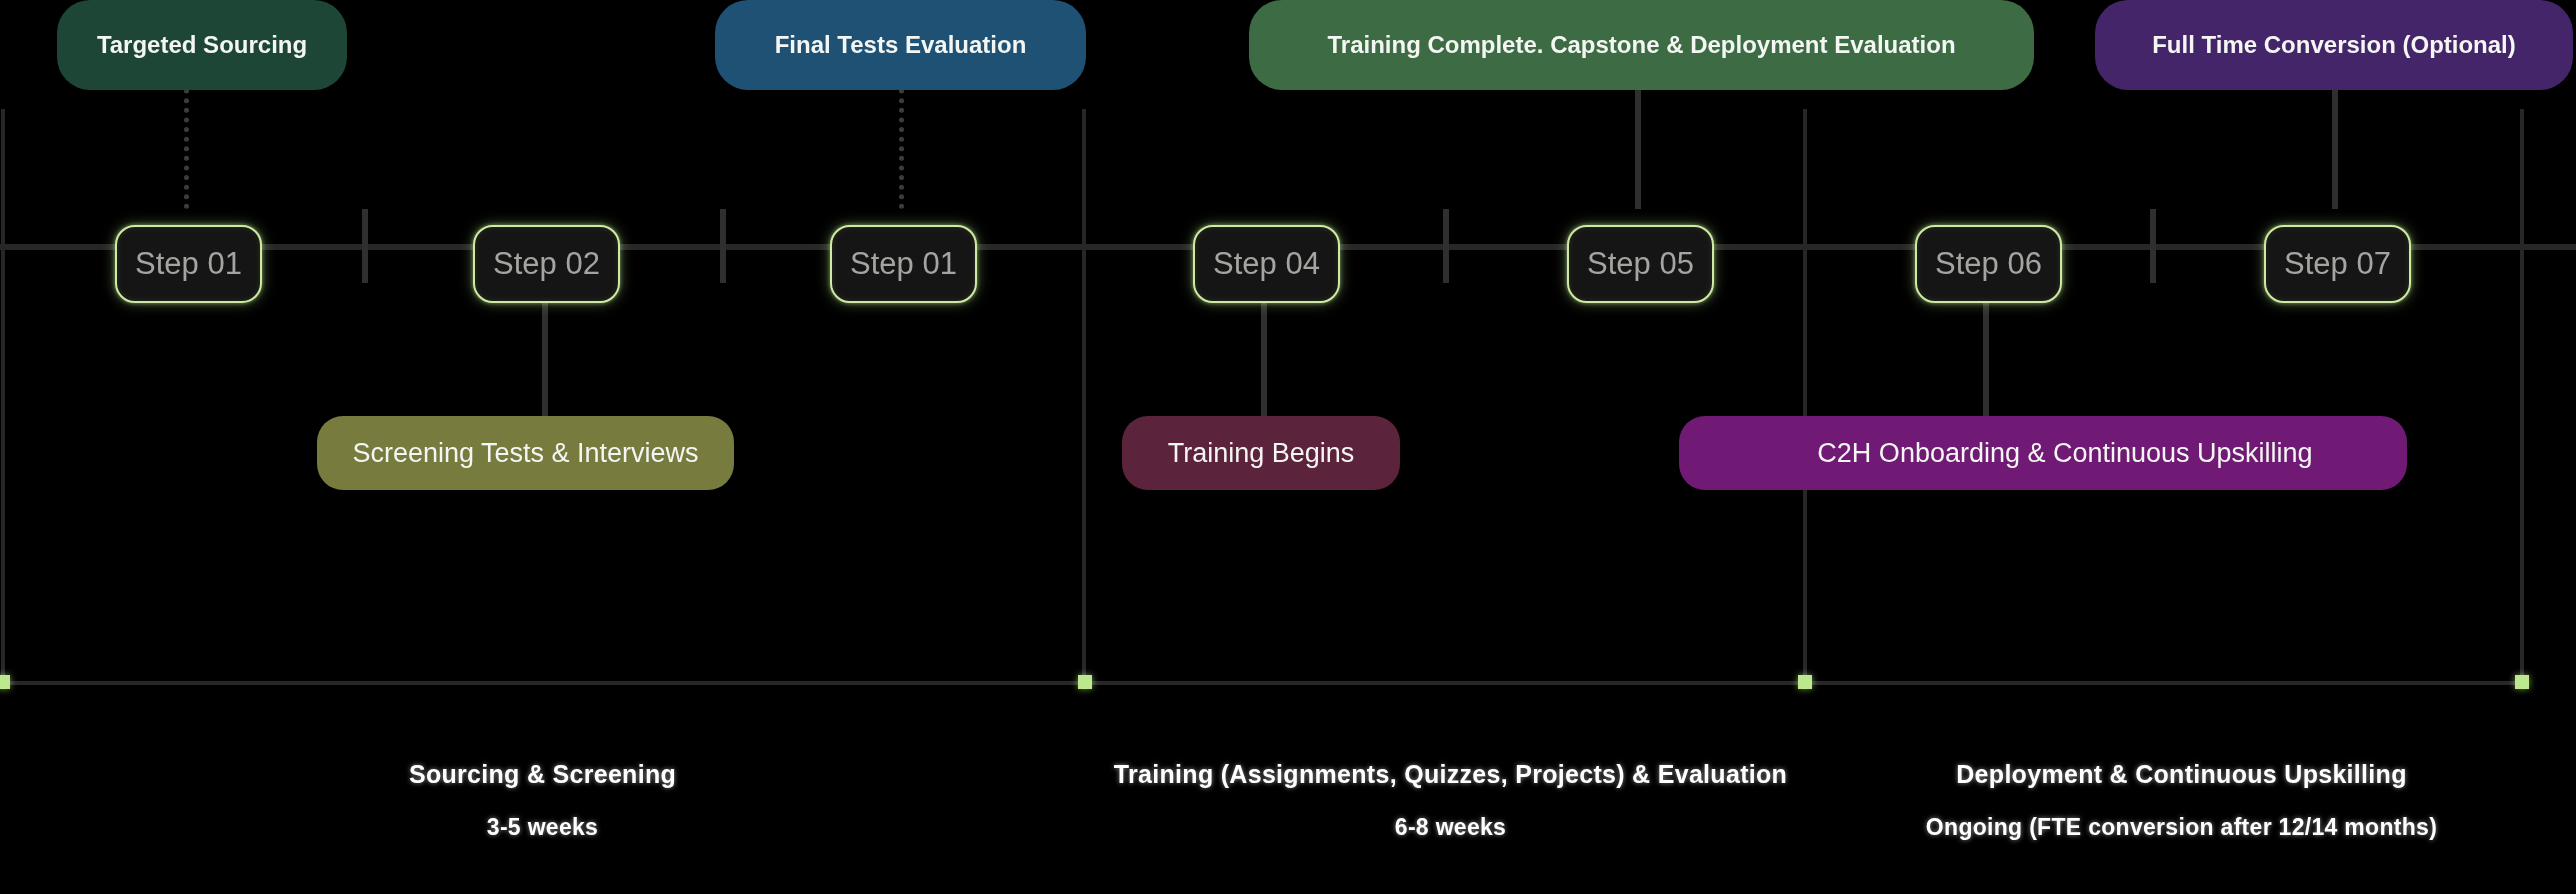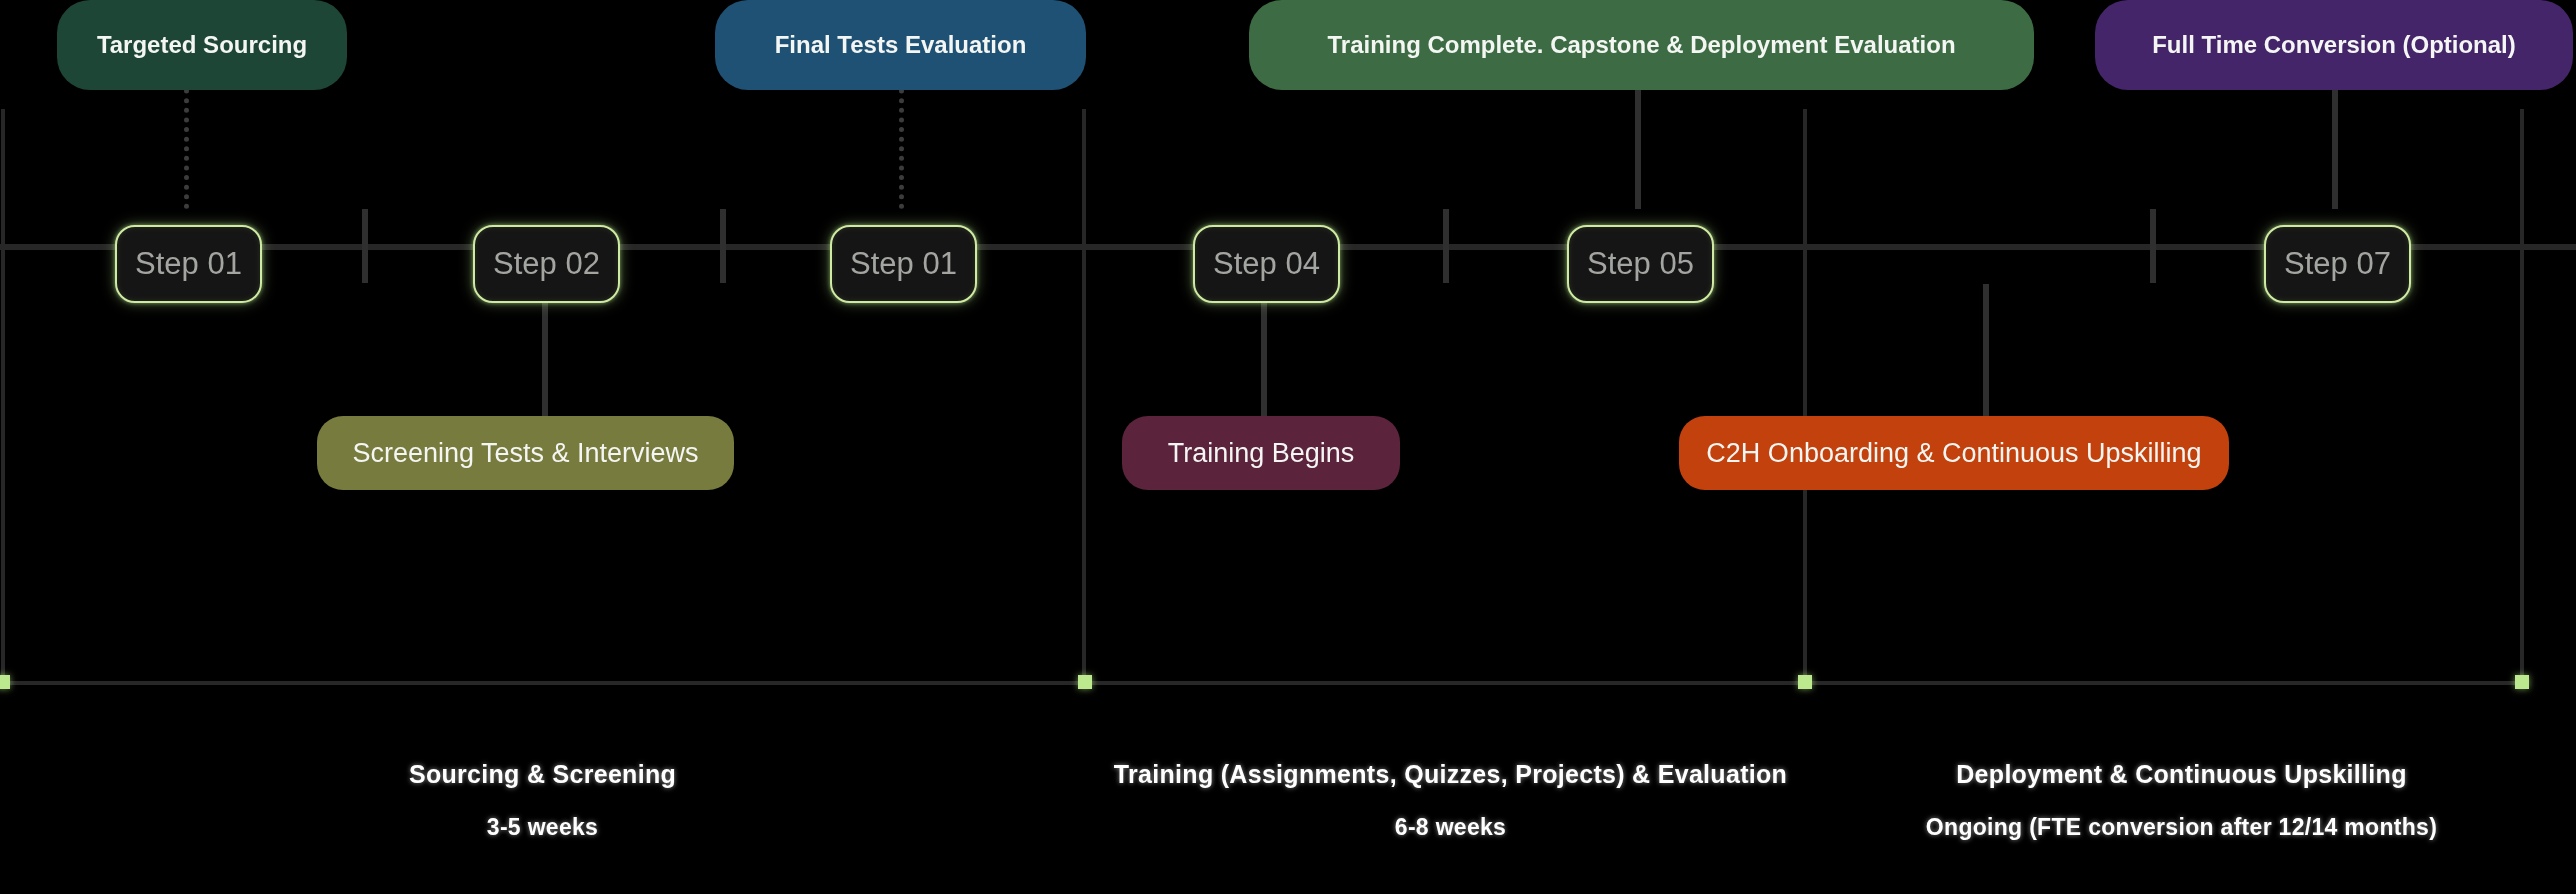--- a/index.html
+++ b/index.html
@@ -72,25 +72,26 @@
   <div class="pill top" style="left: 57px; width: 290px; background-color: rgb(29, 70, 54);">Targeted Sourcing</div>
   <div class="pill top" style="left: 715px; width: 371px; background-color: rgb(31, 81, 116);">Final Tests Evaluation</div>
   <div class="pill top" style="left: 1249px; width: 785px; background-color: rgb(61, 108, 68);">Training Complete. Capstone &amp; Deployment Evaluation</div>
   <div class="pill top" style="left: 2095px; width: 478px; background-color: rgb(69, 37, 105);">Full Time Conversion (Optional)</div>
 
   <div class="step" style="left:115px">Step 01</div>
   <div class="step" style="left:473px">Step 02</div>
   <div class="step" style="left:830px">Step 01</div>
   <div class="step" style="left:1193px">Step 04</div>
   <div class="step" style="left:1567px">Step 05</div>
+  <div class="step" style="left:1915px">Step 06</div>
   <div class="step" style="left:2264px">Step 07</div>
 
   <div class="pill bottom" style="left: 317px; width: 417px; background-color: rgb(120, 123, 62);">Screening Tests &amp; Interviews</div>
   <div class="pill bottom" style="left: 1122px; width: 278px; background-color: rgb(92, 35, 60);">Training Begins</div>
-  <div class="pill bottom" style="left: 1679px; width: 550px; background-color: #c2410c;">C2H Onboarding &amp; Continuous Upskilling</div>
+  <div class="pill bottom" style="left: 1679px; width: 684px; background-color: #701a75; padding-left: 44px;">C2H Onboarding &amp; Continuous Upskilling</div>
 
   <div class="hline" style="left:3.3px;top:681px;width:2519px;height:4.4px"></div>
   <div class="square" style="left:-3.8px"></div>
   <div class="square" style="left:1078px"></div>
   <div class="square" style="left:1798px"></div>
   <div class="square" style="left:2515px"></div>
 
   <div class="phase" style="left:79px">
     <div class="t">Sourcing &amp; Screening</div>
     <div class="d">3-5 weeks</div>

